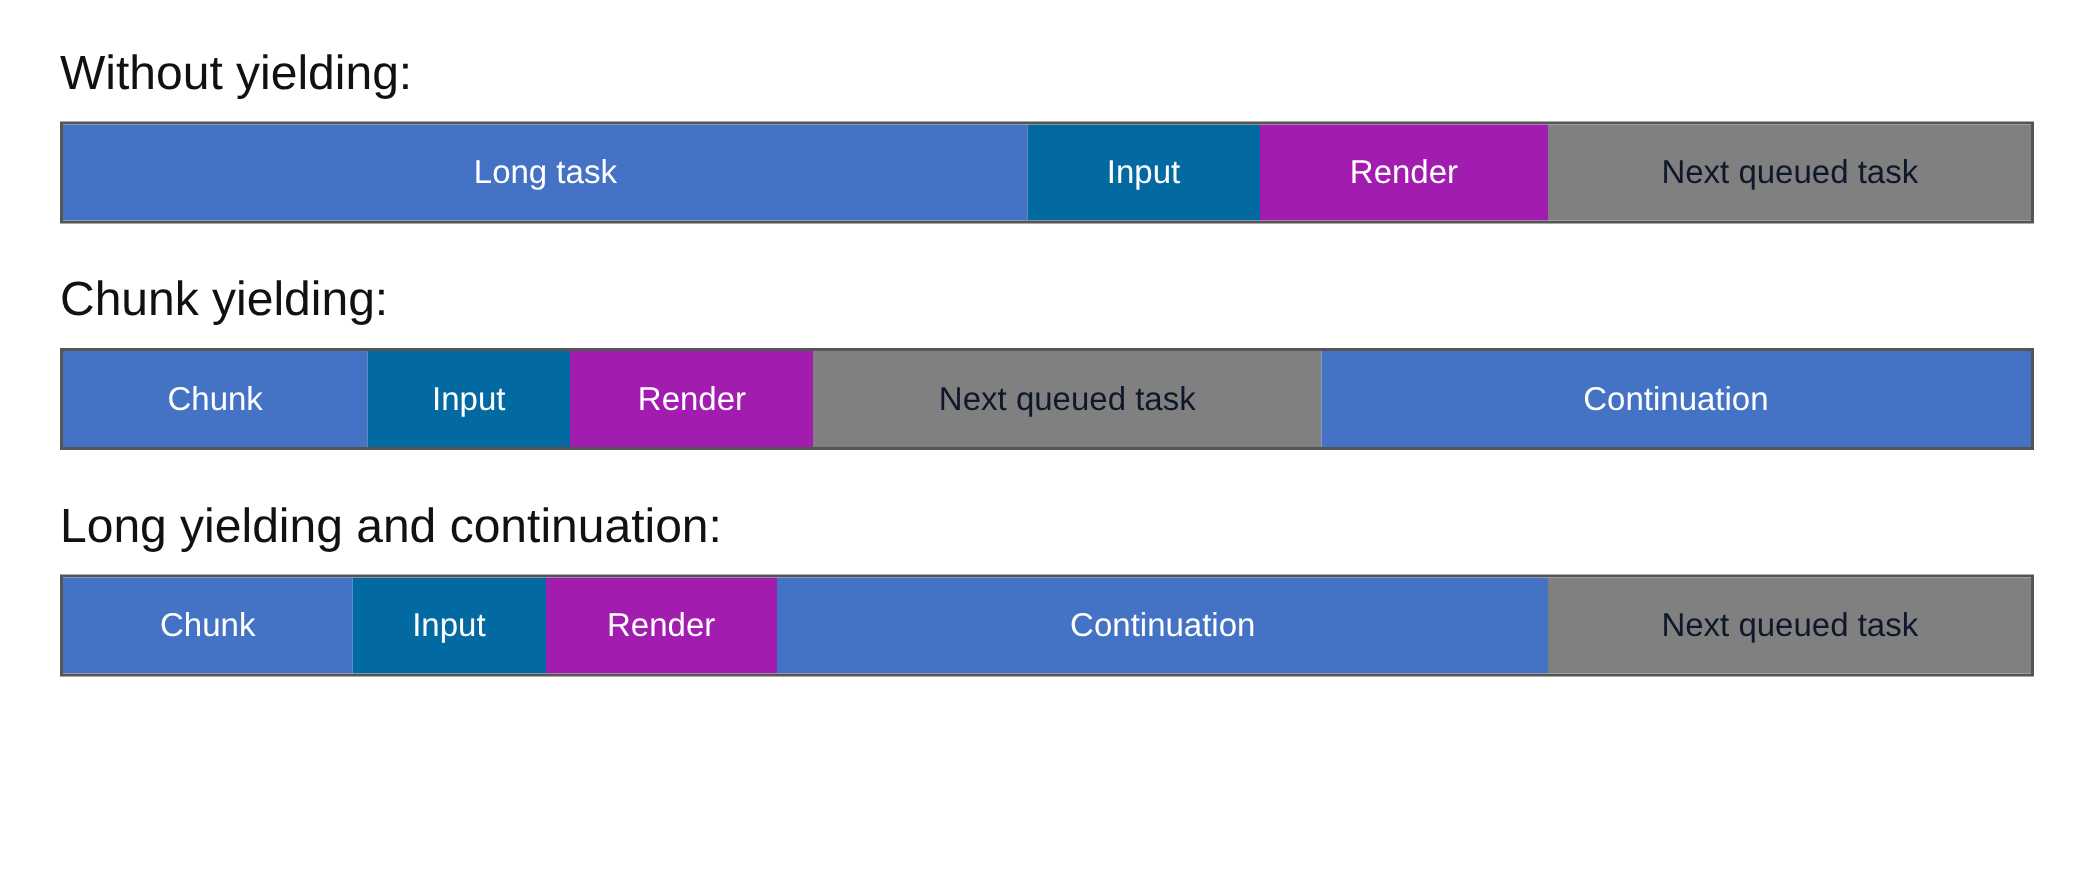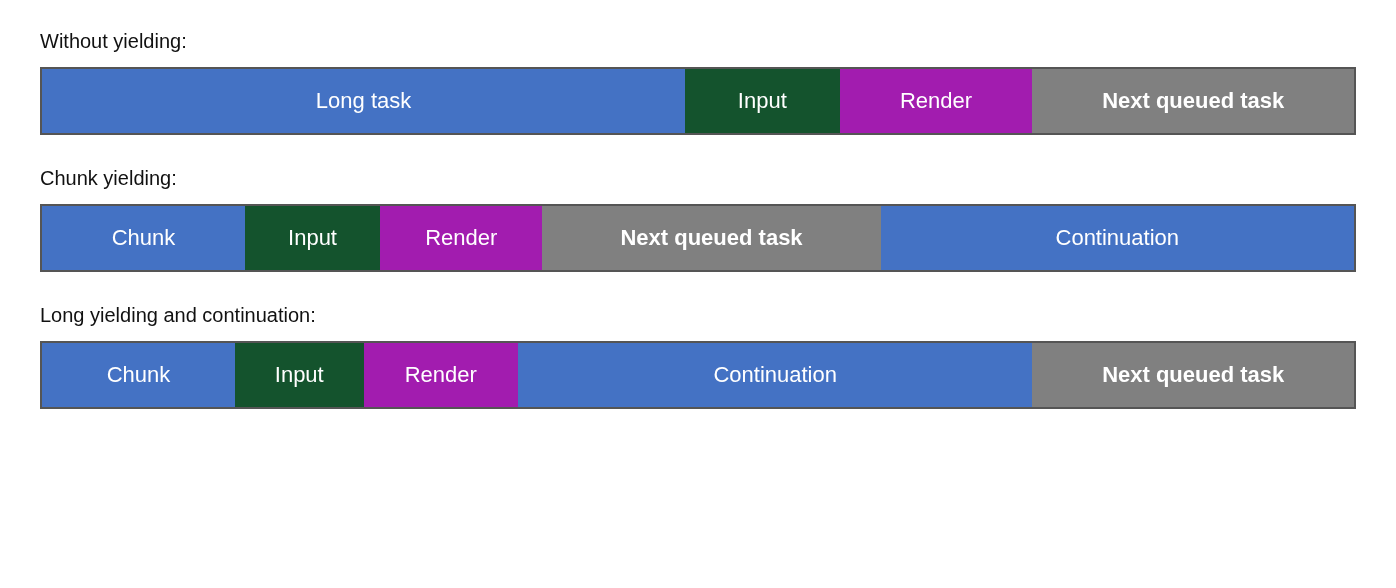--- a/index.html
+++ b/index.html
@@ -9,21 +9,21 @@
       padding: 30px 40px;
       width: 1396px;
       min-height: 588px;
     }
 
     .section {
       margin-bottom: 32px;
     }
 
     .section-title {
-      font-size: 20px;
+      font-size: 32px;
       font-weight: normal;
       color: #111;
       margin-bottom: 14px;
     }
 
     .bar-row {
       display: flex;
       width: 100%;
       height: 68px;
       border: 2px solid #555;
@@ -34,23 +34,23 @@
       display: flex;
       align-items: center;
       justify-content: center;
       color: #fff;
       font-size: 22px;
       font-weight: 500;
       height: 100%;
     }
 
     .seg-blue    { background: #4472C4; }
-    .seg-red     { background: #14532d; }
+    .seg-red     { background: #0369a1; }
     .seg-green   { background: #a21caf; }
-    .seg-gray    { background: #808080; color: #ffffff; font-weight: bold; }
+    .seg-gray    { background: #808080; color: #0f172a; }
   </style>
 </head>
 <body>
 
 <div class="section">
   <div class="section-title">Without yielding:</div>
   <div class="bar-row">
     <div class="bar-segment seg-blue" style="flex:5">Long task</div>
     <div class="bar-segment seg-red" style="flex:1.2">Input</div>
     <div class="bar-segment seg-green" style="flex:1.5">Render</div>

